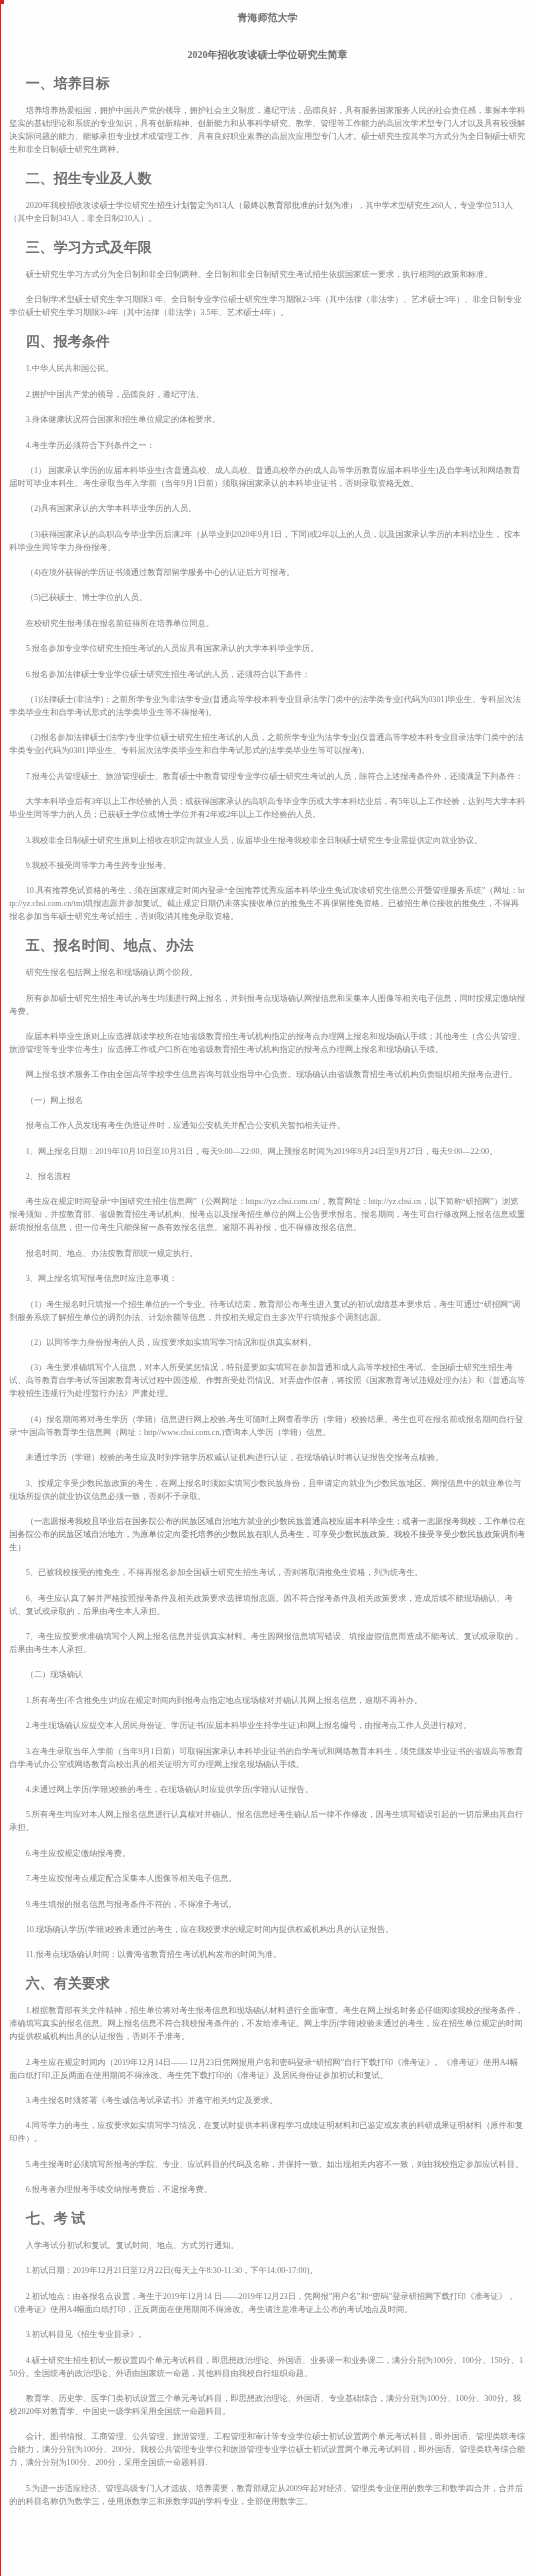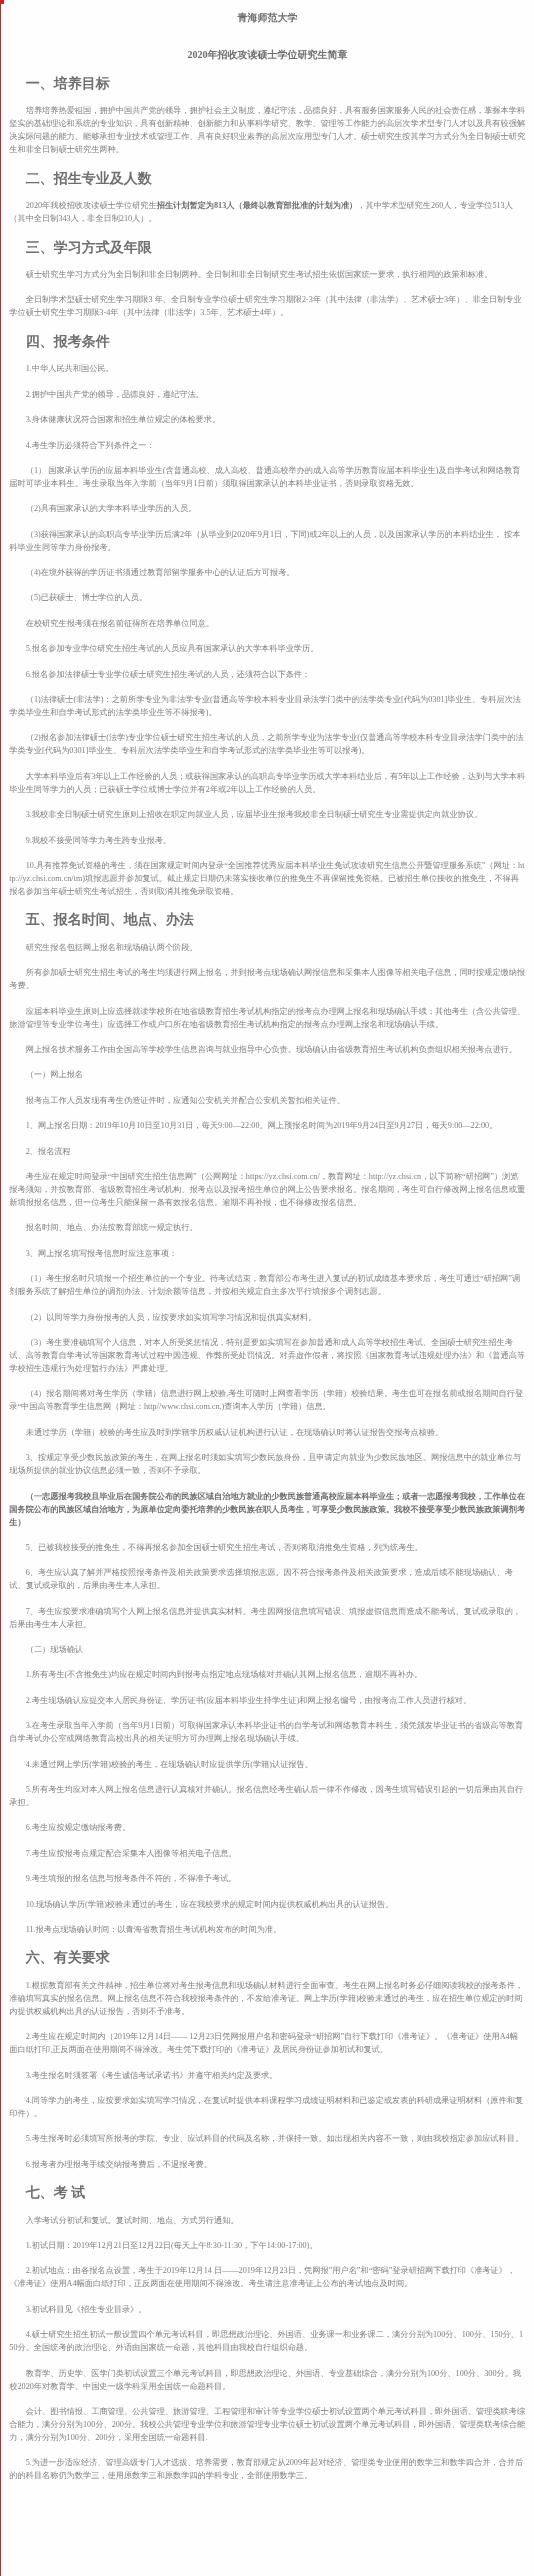--- a/index.html
+++ b/index.html
@@ -50,21 +50,21 @@
   }
   .body-blocks p {
     font-size: 8.2px;
     line-height: 13px;
     margin: 12.4px 0;
     text-indent: 2em;
     color: #7e7e7e;
     word-break: break-all;
   }
   .body-blocks .b {
-    font-weight: bold;
+    font-weight: normal;
     color: #707070;
   }
 </style>
 </head>
 <body>
 
 <div class="doc">
   <div class="left-stripe"></div>
   <div class="corner-mark"></div>
   <h1 class="title">青海师范大学</h1>
@@ -85,20 +85,21 @@
       <p><span>（1） 国家承认学历的应届本科毕业生(含普通高校、成人高校、普通高校举办的成人高等学历教育应届本科毕业生)及自学考试和网络教育届时可毕业本科生。考生录取当年入学前（当年9月1日前）须取得国家承认的本科毕业证书，否则录取资格无效。</span></p>
       <p><span>（2)具有国家承认的大学本科毕业学历的人员。</span></p>
       <p><span>（3)获得国家承认的高职高专毕业学历后满2年（从毕业到2020年9月1日，下同)或2年以上的人员，以及国家承认学历的本科结业生， 按本科毕业生同等学力身份报考。</span></p>
       <p><span>（4)在境外获得的学历证书须通过教育部留学服务中心的认证后方可报考。</span></p>
       <p><span>（5)已获硕士、博士学位的人员。</span></p>
       <p><span>在校研究生报考须在报名前征得所在培养单位同意。</span></p>
       <p><span>5.报名参加专业学位研究生招生考试的人员应具有国家承认的大学本科毕业学历。</span></p>
       <p><span>6.报名参加法律硕士专业学位硕士研究生招生考试的人员，还须符合以下条件：</span></p>
       <p><span>（1)法律硕士(非法学)：之前所学专业为非法学专业(普通高等学校本科专业目录法学门类中的法学类专业[代码为0301]毕业生、专科层次法学类毕业生和自学考试形式的法学类毕业生等不得报考)。</span></p>
       <p><span>（2)报名参加法律硕士(法学)专业学位硕士研究生招生考试的人员，之前所学专业为法学专业(仅普通高等学校本科专业目录法学门类中的法学类专业[代码为0301]毕业生、专科层次法学类毕业生和自学考试形式的法学类毕业生等可以报考)。</span></p>
+      <p><span>7.报考公共管理硕士、旅游管理硕士、教育硕士中教育管理专业学位硕士研究生考试的人员，除符合上述报考条件外，还须满足下列条件：</span></p>
       <p><span>大学本科毕业后有3年以上工作经验的人员；或获得国家承认的高职高专毕业学历或大学本科结业后，有5年以上工作经验，达到与大学本科毕业生同等学力的人员；已获硕士学位或博士学位并有2年或2年以上工作经验的人员。</span></p>
       <p><span>3.我校非全日制硕士研究生原则上招收在职定向就业人员，应届毕业生报考我校非全日制硕士研究生专业需提供定向就业协议。</span></p>
       <p><span>9.我校不接受同等学力考生跨专业报考。</span></p>
       <p><span>10.具有推荐免试资格的考生，须在国家规定时间内登录“全国推荐优秀应届本科毕业生免试攻读研究生信息公开暨管理服务系统”（网址：http://yz.chsi.com.cn/tm)填报志愿并参加复试。截止规定日期仍未落实接收单位的推免生不再保留推免资格。已被招生单位接收的推免生，不得再报名参加当年硕士研究生考试招生，否则取消其推免录取资格。</span></p>
       <h2><span>五、报名时间、地点、办法</span></h2>
       <p><span>研究生报名包括网上报名和现场确认两个阶段。</span></p>
       <p><span>所有参加硕士研究生招生考试的考生均须进行网上报名，并到报考点现场确认网报信息和采集本人图像等相关电子信息，同时按规定缴纳报考费。</span></p>
       <p><span>应届本科毕业生原则上应选择就读学校所在地省级教育招生考试机构指定的报考点办理网上报名和现场确认手续；其他考生（含公共管理、旅游管理等专业学位考生）应选择工作或户口所在地省级教育招生考试机构指定的报考点办理网上报名和现场确认手续。</span></p>
       <p><span>网上报名技术服务工作由全国高等学校学生信息咨询与就业指导中心负责。现场确认由省级教育招生考试机构负责组织相关报考点进行。</span></p>
       <p><span>（一）网上报名</span></p>

